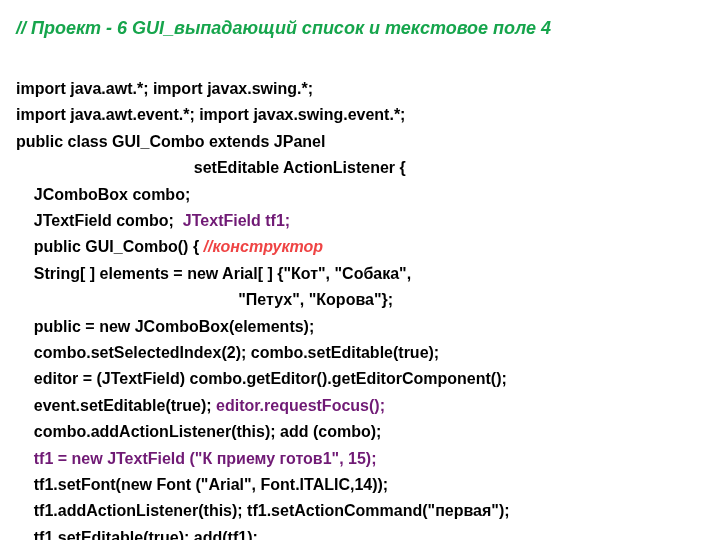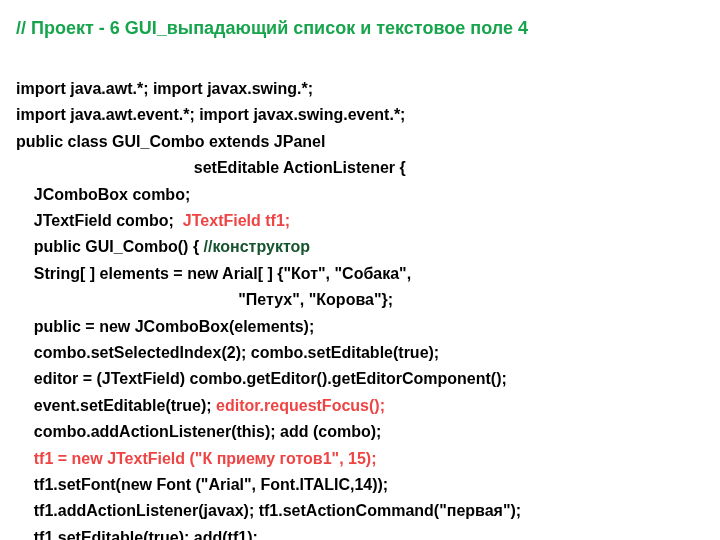--- a/index.html
+++ b/index.html
@@ -7,32 +7,33 @@
     padding: 14px 16px;
     background: #ffffff;
     font-family: Arial, "Helvetica Neue", Helvetica, sans-serif;
     font-size: 16px;
     line-height: 1.65;
     color: #000;
     width: 720px;
     box-sizing: border-box;
   }
   .title {
+    font-style: italic;
     font-weight: bold;
     color: #16a54c;
     font-size: 18px;
     margin-bottom: 6px;
   }
   .code {
     font-weight: bold;
     white-space: pre;
     font-size: 16px;
   }
-  .red { color: #ef4444; }
-  .red-italic { color: #14532d; }
+  .red { color: #701a75; }
+  .red-italic { color: #ef4444; font-style: italic; }
 </style>
 </head>
 <body>
 
 <div class="title">// Проект - 6 GUI_выпадающий список и текстовое поле 4</div>
 
 <div class="code">
 <span>import java.awt.*; import javax.swing.*;</span>
 <span>import java.awt.event.*; import javax.swing.event.*;</span>
 <span>public class GUI_Combo extends JPanel</span>
@@ -42,16 +43,16 @@
 <span><span>    public GUI_Combo() { </span><span class="red-italic">//конструктор</span></span>
 <span>    String[ ] elements = new Arial[ ] {"Кот", "Собака",</span>
 <span>                                                  "Петух", "Корова"};</span>
 <span>    public = new JComboBox(elements);</span>
 <span>    combo.setSelectedIndex(2); combo.setEditable(true);</span>
 <span>    editor = (JTextField) combo.getEditor().getEditorComponent();</span>
 <span><span>    event.setEditable(true); </span><span class="red">editor.requestFocus();</span></span>
 <span>    combo.addActionListener(this); add (combo);</span>
 <span class="red">    tf1 = new JTextField ("К приему готов1", 15);</span>
 <span>    tf1.setFont(new Font ("Arial", Font.ITALIC,14));</span>
-<span>    tf1.addActionListener(javax); tf1.setActionCommand("первая");</span>
+<span>    tf1.addActionListener(this); tf1.setActionCommand("первая");</span>
 <span>    tf1.setEditable(true); add(tf1);</span>
 
 </div>
 
 </body></html>

